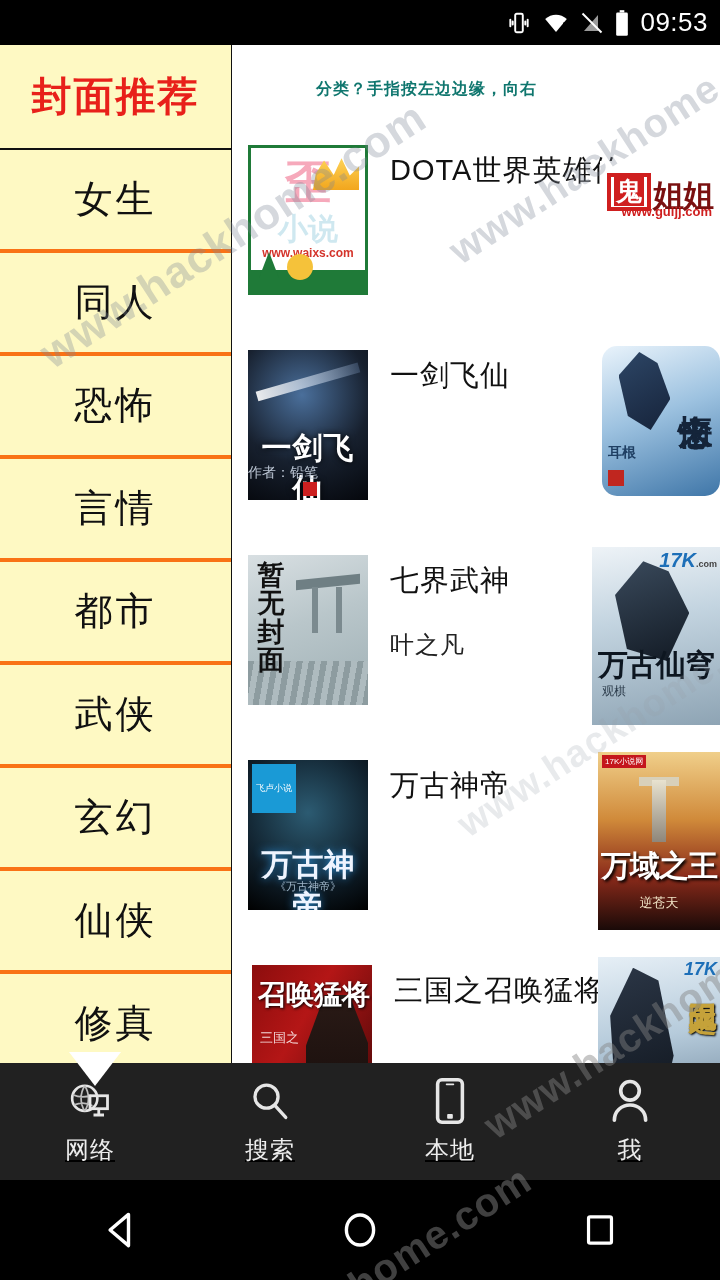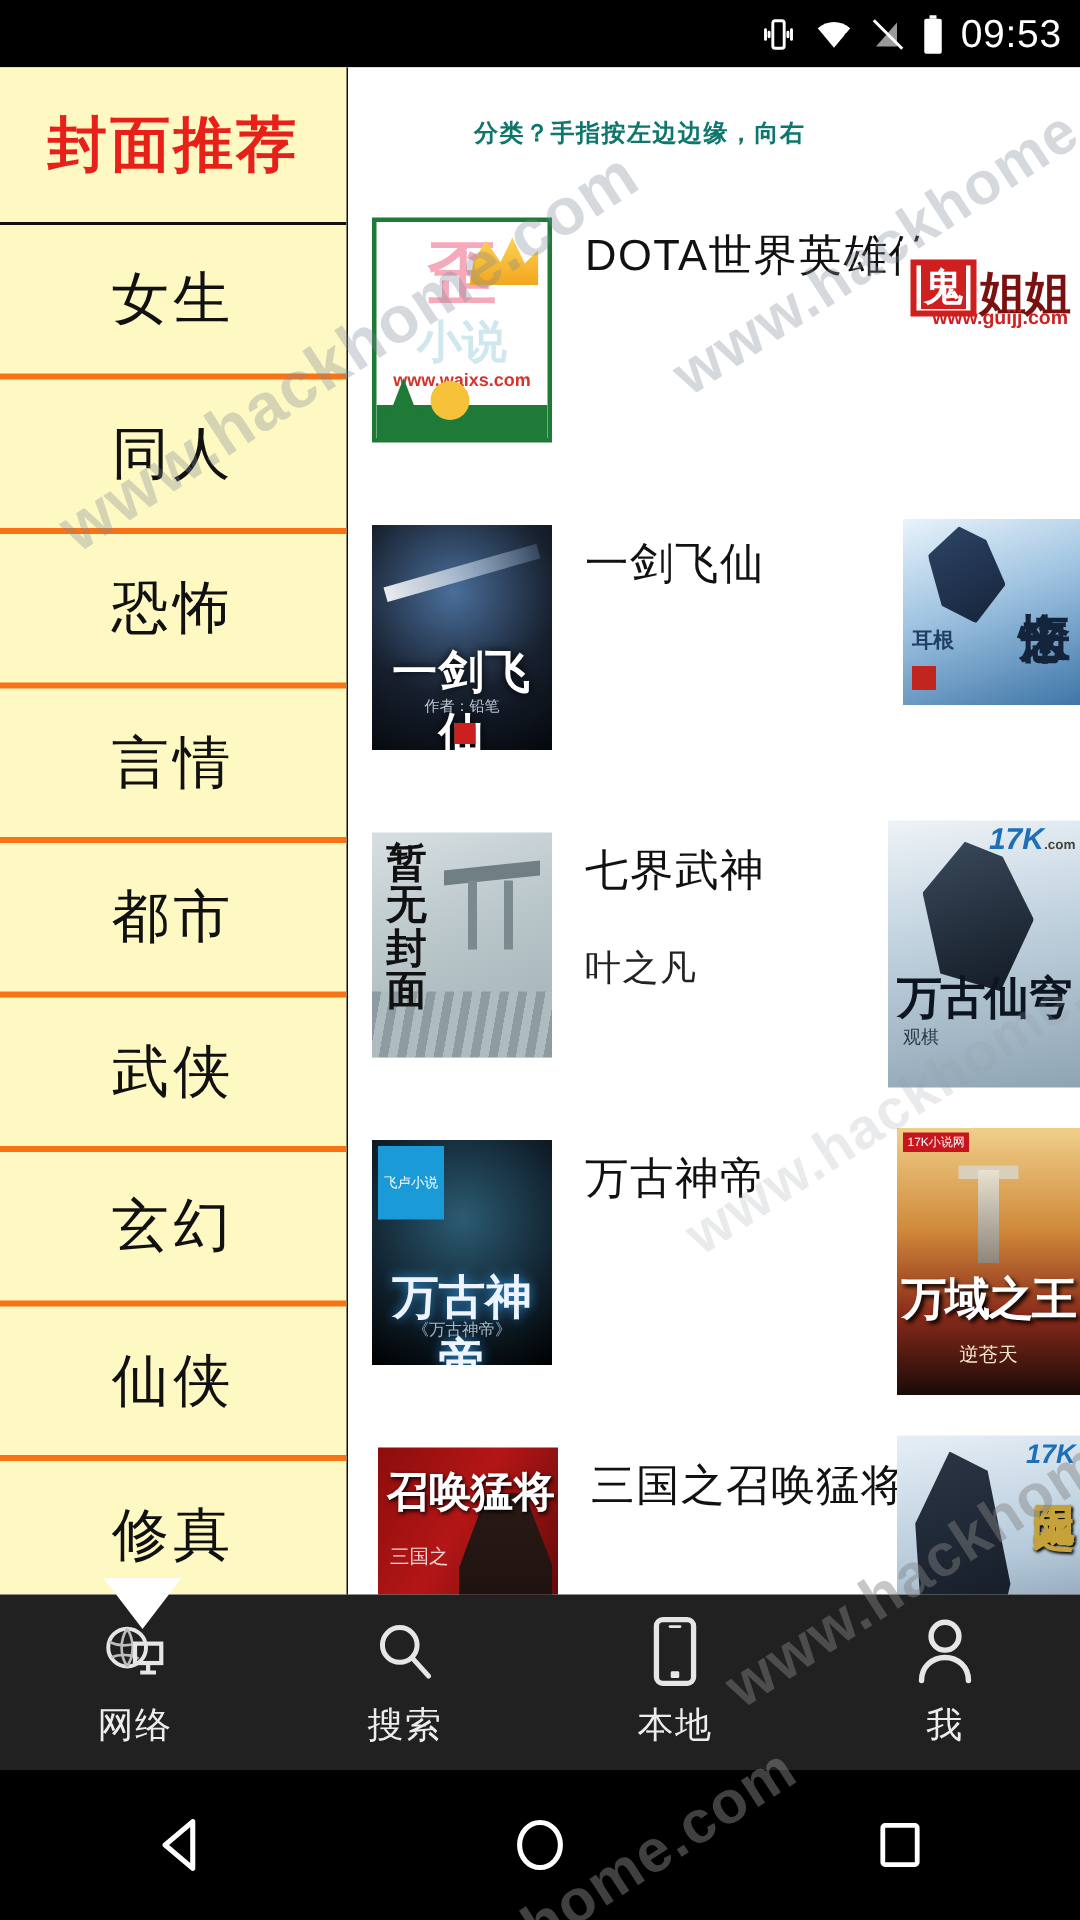--- a/index.html
+++ b/index.html
@@ -86,21 +86,21 @@
   .cv-waixs .grass { position: absolute; left: 0; bottom: 0; width: 100%; height: 22px; background: #1f7a38; }
   .cv-waixs .sun { position: absolute; left: 36px; bottom: 12px; width: 26px; height: 26px; border-radius: 50%; background: #f5c23a; }
   .cv-waixs .tree { position: absolute; left: 8px; bottom: 14px; width: 0; height: 0;
     border-left: 10px solid transparent; border-right: 10px solid transparent; border-bottom: 26px solid #1f7a38; }
 
   .cv-yjfx { background: radial-gradient(circle at 45% 30%, #4a6f9b 0%, #17202e 55%, #05070c 100%); }
   .cv-yjfx .slash { position: absolute; left: 6%; top: 18%; width: 88%; height: 10px;
     background: linear-gradient(90deg,rgba(255,255,255,.9),rgba(160,200,255,.2)); transform: rotate(-16deg); }
   .cv-yjfx .ttl { position: absolute; left: 0; right: 0; top: 52%; text-align: center;
     color: #fff; font-size: 30px; font-weight: 700; text-shadow: 0 0 6px #000; letter-spacing: 1px; }
-  .cv-yjfx .sub { position: absolute; left: 0; right: 0; top: 76%; text-align: center; color: #bcc6d4; font-size: 10px; }
+  .cv-yjfx .sub { position: absolute; left: 0; right: 0; top: 76%; color: #bcc6d4; font-size: 14px; }
   .cv-yjfx .tag { position: absolute; left: 46%; bottom: 4px; width: 14px; height: 14px; background: #cc2020; }
 
   .cv-none {
     background: linear-gradient(160deg,#d8dfe2 0%, #b9c6ca 45%, #9fb0b5 100%);
   }
   .cv-none .vtxt {
     position: absolute; left: 5px; top: 6px; width: 36px;
     color: #111; font-size: 27px; font-weight: 700; line-height: 1.05; text-align: center;
   }
   .cv-none .roof { position: absolute; right: 8px; top: 22px; width: 64px; height: 10px; background: #6f7f84; transform: skewY(-6deg); }
@@ -162,21 +162,21 @@
   .ad-sgwx { background: linear-gradient(170deg,#e6eff6 0%, #b6cbdb 45%, #60798f 100%); }
   .ad-sgwx .k17 { position: absolute; right: 3px; top: 2px; color: #1d6fb8; font-size: 18px; font-weight: 700; font-style: italic; }
   .ad-sgwx .fig { position: absolute; left: 10%; top: 6%; width: 52%; height: 90%;
     background: linear-gradient(160deg,#2b3646,#0c1118); clip-path: polygon(36% 0,76% 8%,100% 55%,74% 100%,10% 92%,0 30%); }
   .ad-sgwx .ttl { position: absolute; right: 4px; top: 14%; color: #c5a23a; font-size: 28px;
     font-weight: 700; writing-mode: vertical-rl; line-height: 1; text-shadow: 1px 1px 2px #000; }
 
   
   .tabbar {
     position: absolute; top: 1063px; left: 0; width: 720px; height: 117px;
-    background: #212121; display: flex; align-items: center;
+    background: #212121; display: flex; align-items: center; text-decoration: underline;
   }
   .tab { flex: 1; display: flex; flex-direction: column; align-items: center; justify-content: center; gap: 10px; }
   .tab-label { color: #ededed; font-size: 24px; letter-spacing: 1px; }
   .tab-icon { width: 46px; height: 46px; display: flex; align-items: center; justify-content: center; }
   .cursor-arrow {
     position: absolute; left: 69px; top: 1052px; width: 0; height: 0;
     border-left: 26px solid transparent; border-right: 26px solid transparent;
     border-top: 34px solid #ffffff;
   }
 
@@ -281,21 +281,21 @@
         <div class="bookrow">
           <div class="cover cv-yjfx">
             <div class="slash"></div>
             <div class="ttl">一剑飞仙</div>
             <div class="sub">作者：铅笔</div>
             <div class="tag"></div>
           </div>
           <div class="bookmeta">
             <div class="booktitle">一剑飞仙</div>
           </div>
-          <div class="adimg ad-nianhen" style="top:8px; width:118px; height:124px;">
+          <div class="adimg ad-nianhen" style="top:8px; width:118px; height:150px;border-radius:15px;">
             <div class="fig"></div>
             <div class="ttl">念来恒</div>
             <div class="name">耳根</div>
             <div class="stamp"></div>
           </div>
         </div>
 
         <div class="bookrow">
           <div class="cover cv-none">
             <div class="roof"></div>

